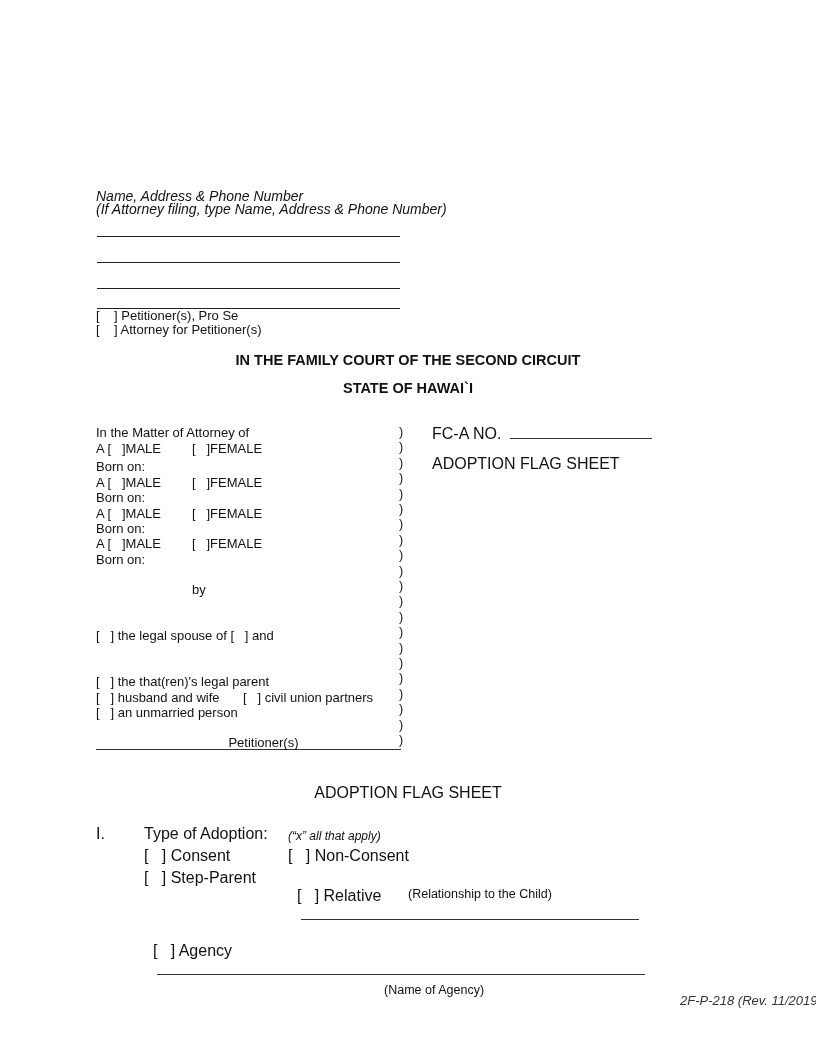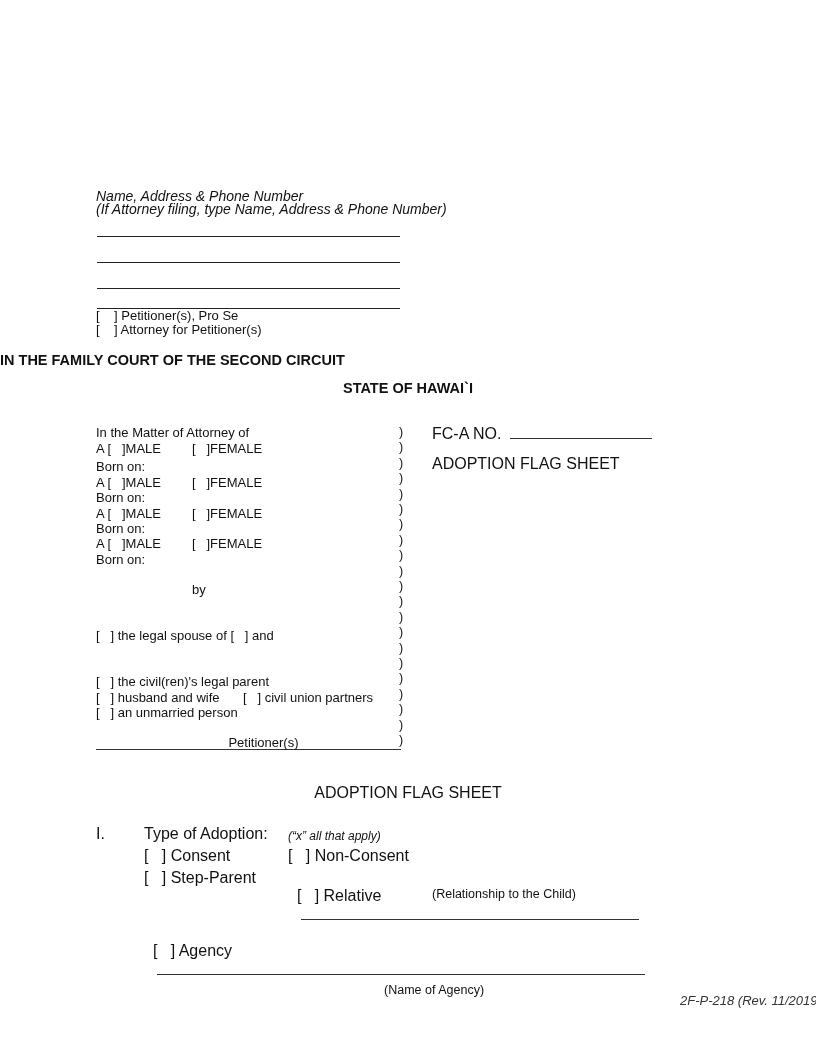--- a/index.html
+++ b/index.html
@@ -30,21 +30,21 @@
 
 <div class="abs sm" style="left:96px; top:308px;">
   <span style="white-space:pre;">[    ]</span>
   <span>Petitioner(s), Pro Se</span>
 </div>
 <div class="abs sm" style="left:96px; top:322px;">
   <span style="white-space:pre;">[    ]</span>
   <span>Attorney for Petitioner(s)</span>
 </div>
 
-<div class="abs bold14" style="left:0; width:816px; top:352px;">IN THE FAMILY COURT OF THE SECOND CIRCUIT</div>
+<div class="abs bold14" style="left:0; width:816px; text-align:center; top:352px;">IN THE FAMILY COURT OF THE SECOND CIRCUIT</div>
 <div class="abs bold14" style="left:0; width:816px; text-align:center; top:380px;">STATE OF HAWAI`I</div>
 
 <div class="abs sm" style="left:96px; top:425px;">In the Matter of Attorney of</div>
 
 <div class="abs sm" style="left:96px; top:441px; white-space:pre;">A [   ]MALE</div>
 <div class="abs sm" style="left:192px; top:441px; white-space:pre;">[   ]FEMALE</div>
 <div class="abs sm" style="left:96px; top:459px;">Born on:</div>
 
 <div class="abs sm" style="left:96px; top:475px; white-space:pre;">A [   ]MALE</div>
 <div class="abs sm" style="left:192px; top:475px; white-space:pre;">[   ]FEMALE</div>
@@ -55,21 +55,21 @@
 <div class="abs sm" style="left:96px; top:521px;">Born on:</div>
 
 <div class="abs sm" style="left:96px; top:536px; white-space:pre;">A [   ]MALE</div>
 <div class="abs sm" style="left:192px; top:536px; white-space:pre;">[   ]FEMALE</div>
 <div class="abs sm" style="left:96px; top:552px;">Born on:</div>
 
 <div class="abs sm" style="left:192px; top:582px;">by</div>
 
 <div class="abs sm" style="left:96px; top:628px; white-space:pre;">[   ] the legal spouse of [   ] and</div>
 
-<div class="abs sm" style="left:96px; top:674px; white-space:pre;">[   ] the civil(ren)'s legal parent</div>
+<div class="abs sm" style="left:96px; top:674px; white-space:pre;">[   ] the that(ren)'s legal parent</div>
 <div class="abs sm" style="left:96px; top:690px; white-space:pre;">[   ] husband and wife</div>
 <div class="abs sm" style="left:243px; top:690px; white-space:pre;">[   ] civil union partners</div>
 <div class="abs sm" style="left:96px; top:705px; white-space:pre;">[   ] an unmarried person</div>
 
 <div class="abs sm" style="left:96px; top:735px; width:305px; border-bottom:1px solid #333; text-align:center; padding-left:30px; box-sizing:border-box; height:15px;">
   <span>Petitioner(s)</span>
 </div>
 
 <div id="paren-col">
     <span class="paren" style="top: 425px;">)</span>
@@ -108,21 +108,21 @@
 <div class="abs italic-note" style="left:288px; top:829px;">(“x” all that apply)</div>
 
 <div class="abs md" style="left:144px; top:847px; white-space:pre;">[   ] Consent</div>
 <div class="abs md" style="left:288px; top:847px; white-space:pre;">[   ] Non-Consent</div>
 
 <div class="abs md" style="left:144px; top:869px; white-space:pre;">[   ] Step-Parent</div>
 <div class="abs md" style="left:288px; top:869px; white-space:pre;">
   <span>[   ] Relative</span>
   <span class="uline" style="width:338px; margin-left:4px;"></span>
 </div>
-<div class="abs caption" style="left:432px; top:887px;">(Relationship to the Child)</div>
+<div class="abs caption" style="left:408px; top:887px;">(Relationship to the Child)</div>
 
 <div class="abs md" style="left:144px; top:924px; white-space:pre;">
   <span>[   ] Agency</span>
   <span class="uline" style="width:488px; margin-left:4px;"></span>
 </div>
 <div class="abs caption" style="left:384px; top:983px;">(Name of Agency)</div>
 
 <div class="abs footer" style="left:680px; top:993px;">2F-P-218 (Rev. 11/2019)</div>
 
 </body></html>

